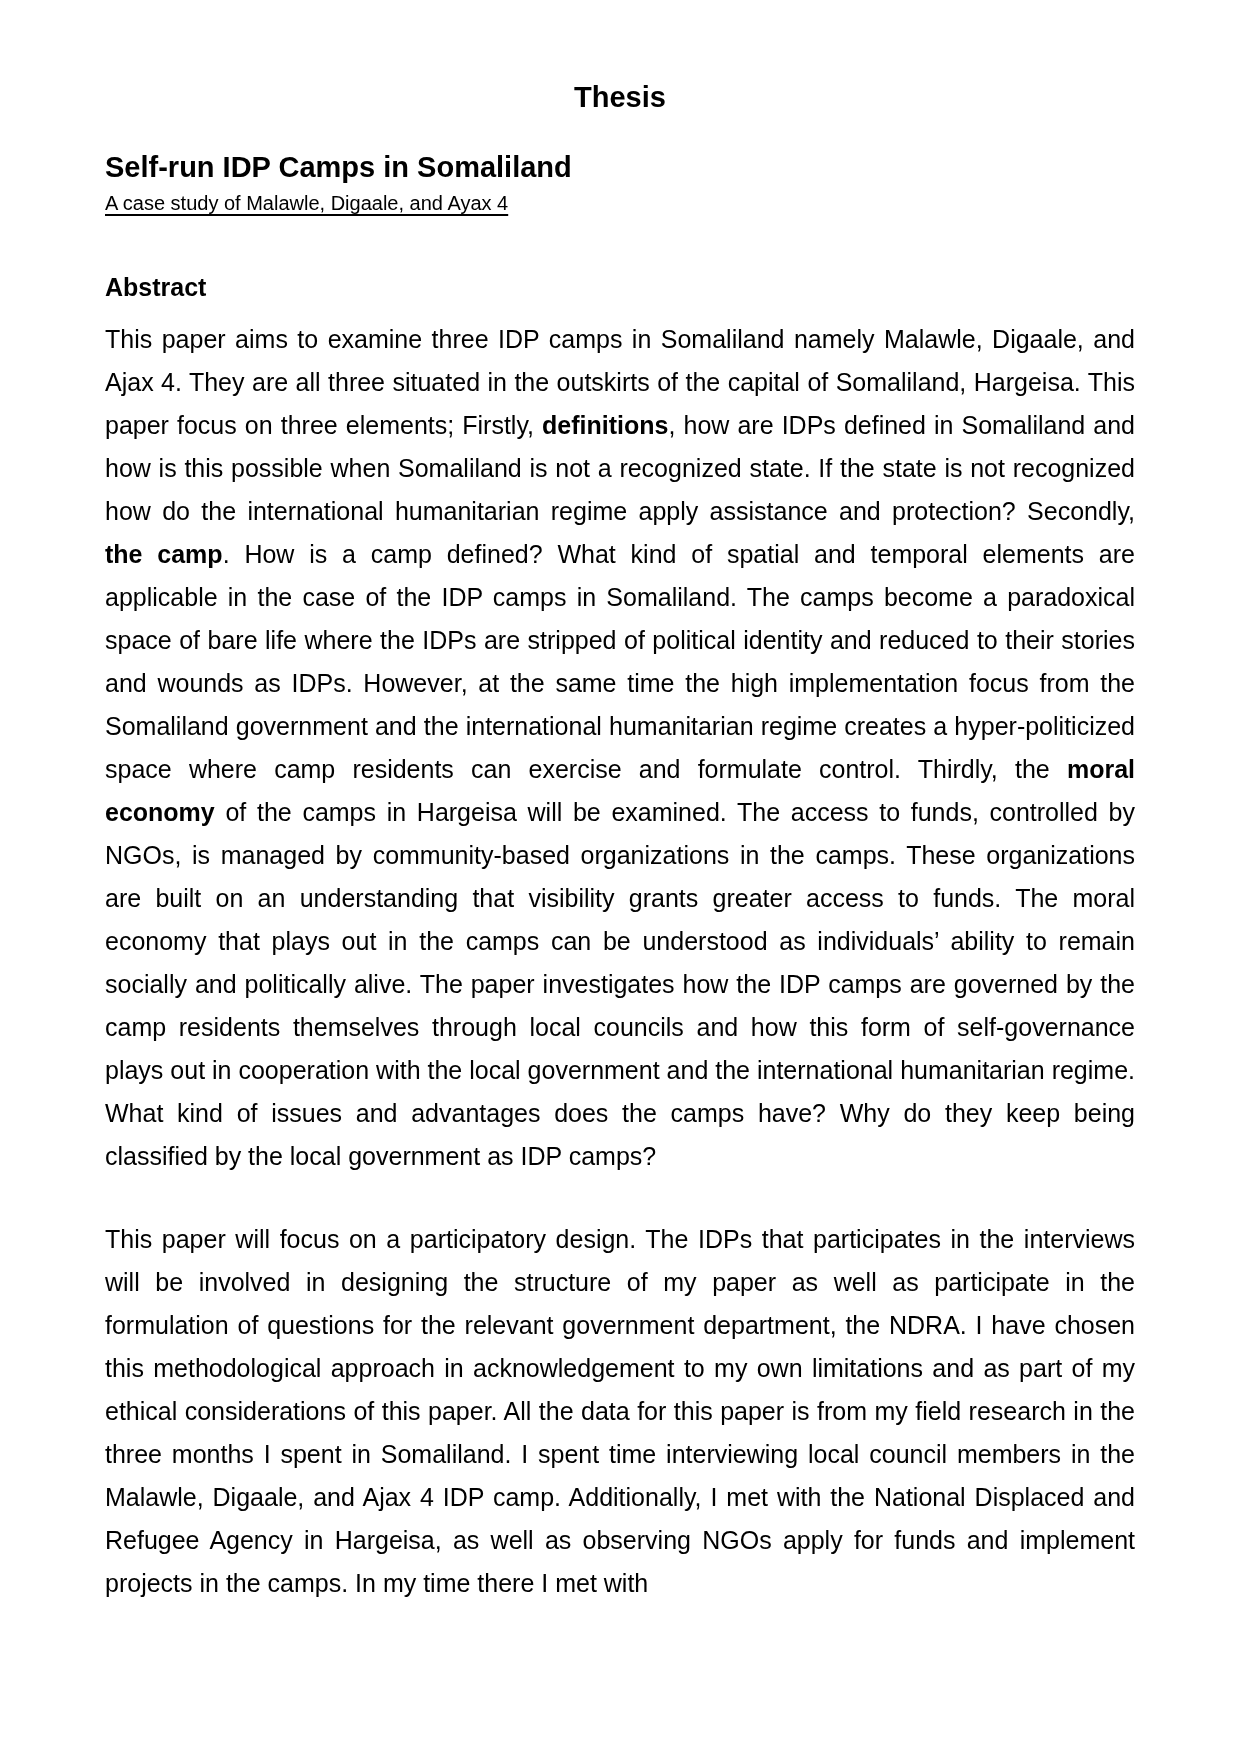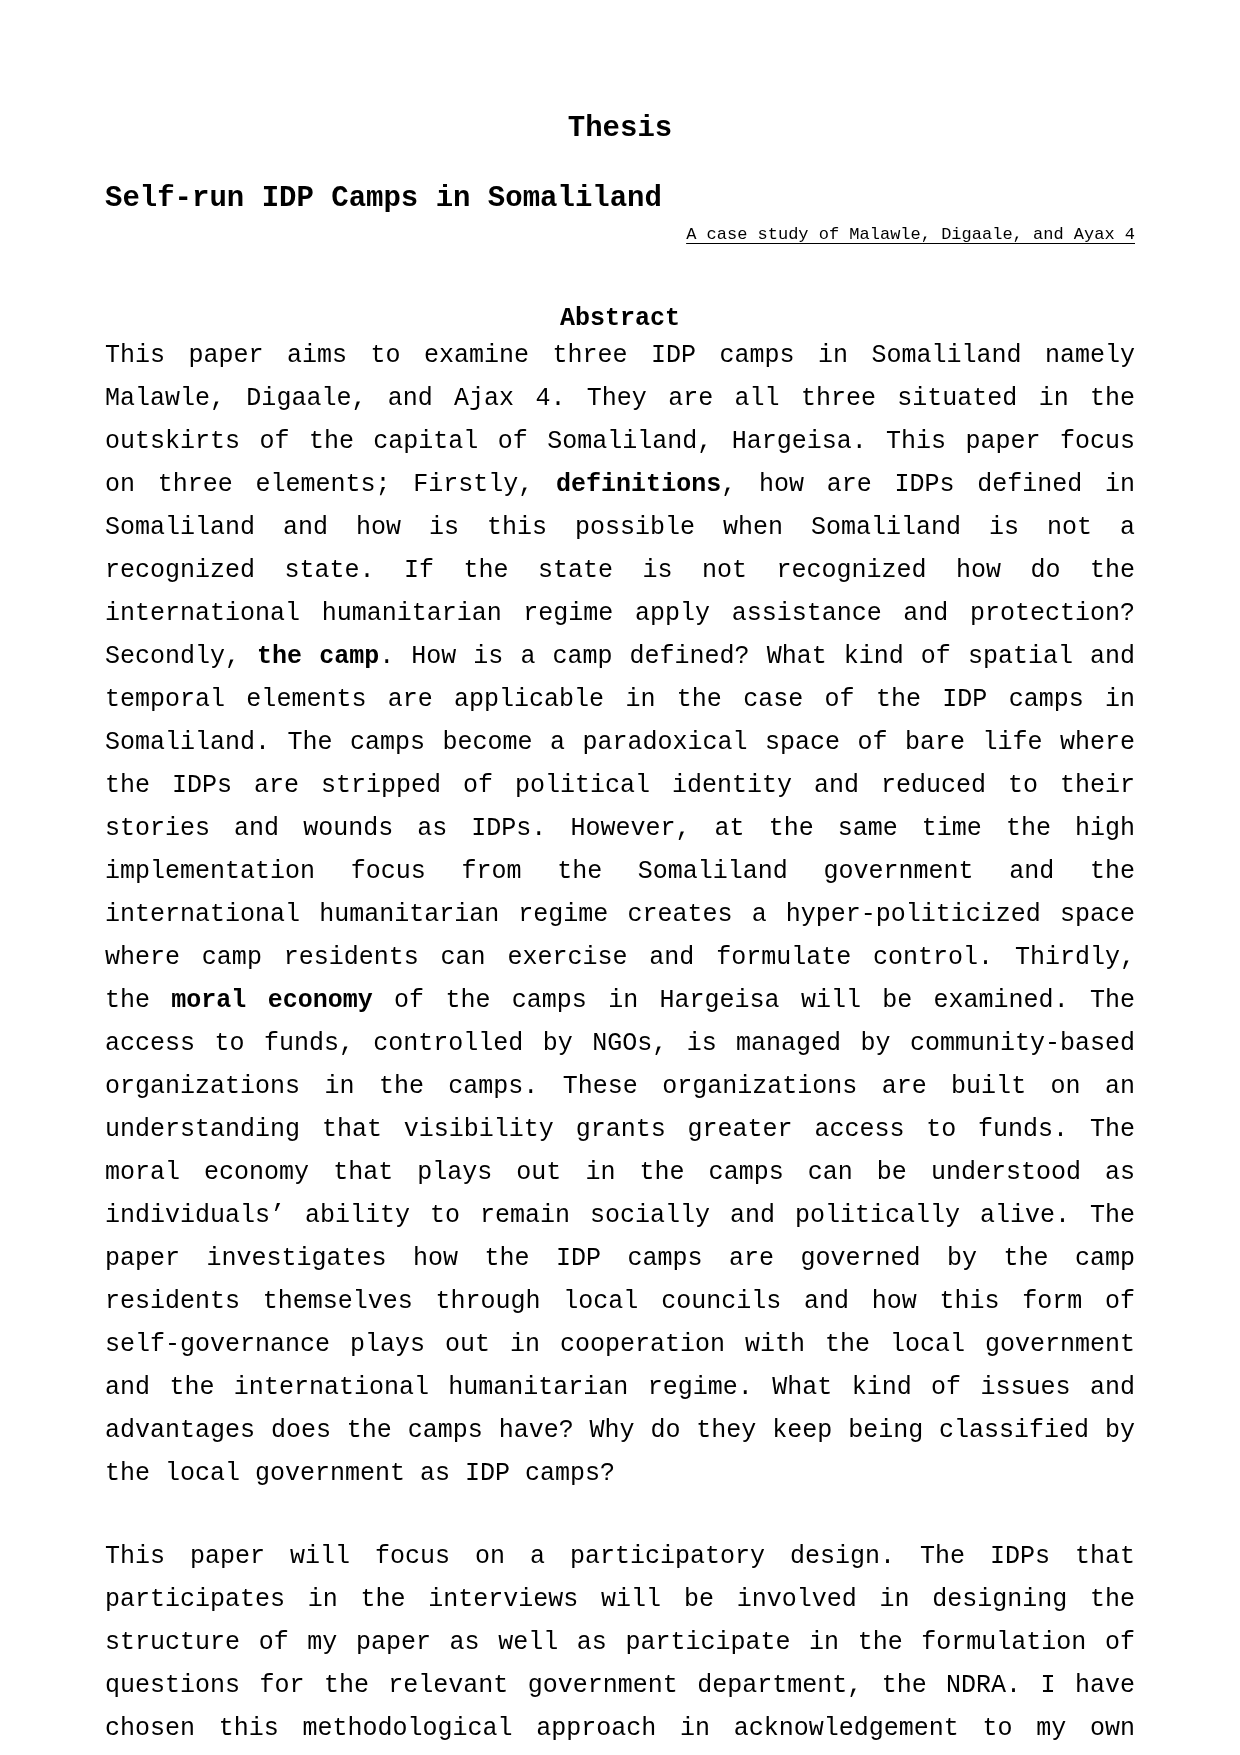--- a/index.html
+++ b/index.html
@@ -5,55 +5,55 @@
   html, body {
     margin: 0;
     padding: 0;
     background: #ffffff;
   }
   .page {
     position: relative;
     width: 1240px;
     height: 1755px;
     box-sizing: border-box;
-    padding: 112px 105px 0 105px;
+    padding: 80px 105px 0 105px;
     background: #ffffff;
     color: #000000;
-    font-family: Liberation Mono, monospace;
+    font-family: Liberation Sans, sans-serif;
     overflow: hidden;
   }
   .kicker {
     margin: 0;
     font-size: 29px;
     line-height: 34px;
     font-weight: bold;
     text-align: center;
   }
   .doc-title {
     margin: 36px 0 0 0;
     font-size: 29px;
     line-height: 34px;
     font-weight: bold;
     text-align: left;
   }
   .doc-subtitle {
     margin: 4px 0 0 0;
-    font-size: 17px;
+    font-size: 20px;
     line-height: 30px;
     font-weight: normal;
-    text-align: right;
+    text-align: left;
     text-decoration: underline;
     text-underline-offset: 4px;
   }
   .abstract-heading {
-    margin: 54px 0 0 0;
+    margin: 54px 0 16px 0;
     font-size: 25px;
     line-height: 30px;
     font-weight: bold;
-    text-align: center;
+    text-align: left;
   }
   p.body-par {
     margin: 0;
     font-size: 25px;
     line-height: 43px;
     text-align: justify;
     text-justify: inter-word;
   }
   p.body-par + p.body-par {
     margin-top: 40px;

